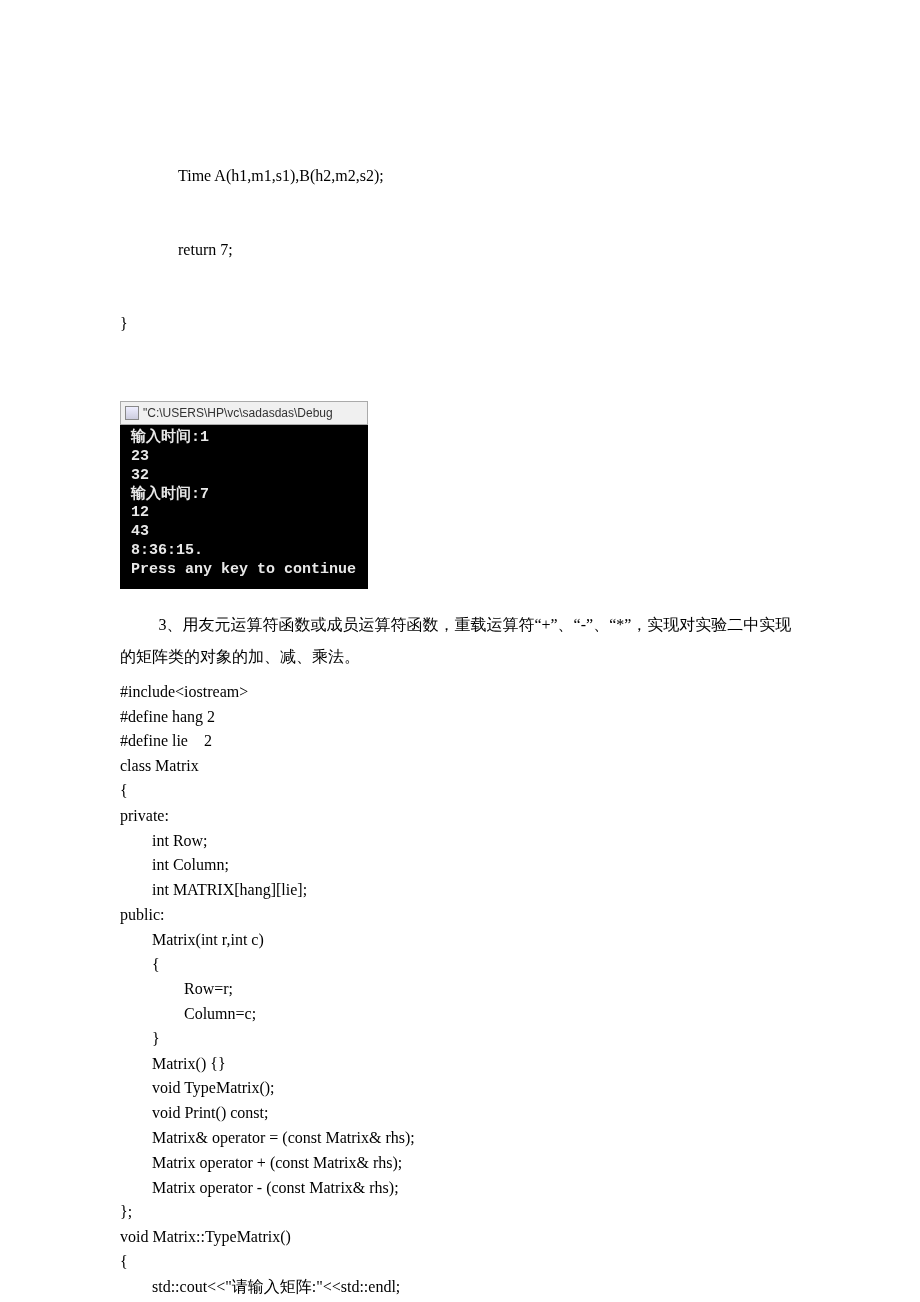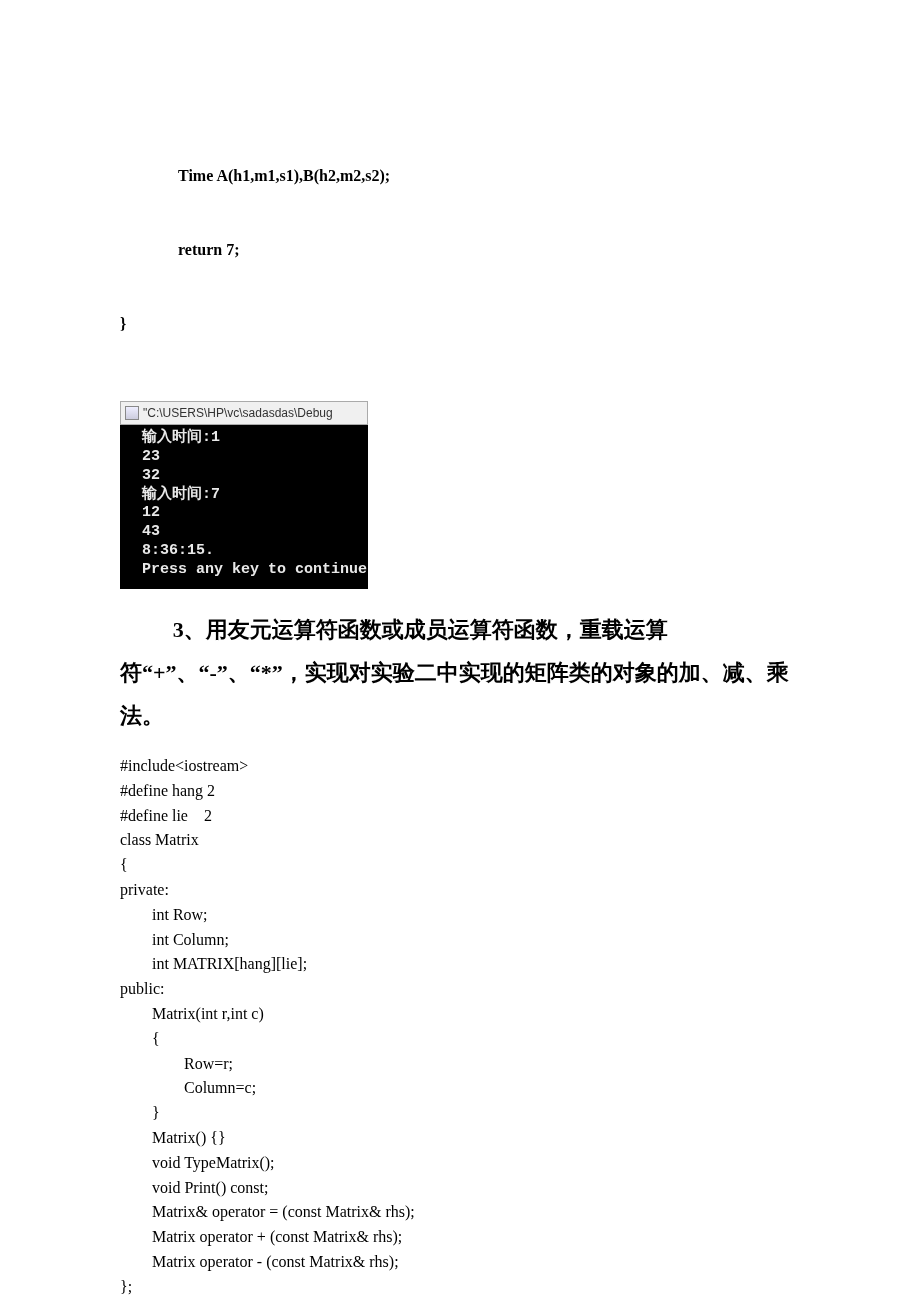--- a/index.html
+++ b/index.html
@@ -13,21 +13,20 @@
     width: 920px;
   }
   .page {
     padding: 114px 120px 40px 120px;
   }
   .code-block {
     font-family: "Times New Roman", serif;
     white-space: pre;
     margin: 0;
     font-size: 16px;
-    font-weight: bold;
   }
   .indent1 { padding-left: 58px; }
   .console-window {
     margin-top: 14px;
     width: 248px;
   }
   .title-bar {
     background: #f0f0f0;
     border: 1px solid #aaa;
     padding: 2px 4px;
@@ -44,32 +43,31 @@
     border: 1px solid #888;
     background: linear-gradient(#eef,#ccd);
     display: inline-block;
   }
   .console-body {
     background: #000000;
     color: #e8e8e8;
     font-family: "NSimSun", "SimSun", "Courier New", monospace;
     font-size: 15px;
     font-weight: bold;
-    padding: 4px 6px 10px 22px;
+    padding: 4px 6px 10px 11px;
     white-space: pre;
     line-height: 1.25;
   }
   .paragraph {
     margin-top: 20px;
-    margin-bottom: 16px;
+    margin-bottom: 8px;
     font-family: "SimSun", serif;
-    font-size: 22px;
+    font-size: 16px;
     line-height: 1.95;
     text-indent: 2.4em;
-    font-weight: bold;
   }
   .code-section {
     font-family: "Times New Roman", serif;
     white-space: pre;
     font-size: 16px;
     line-height: 1.55;
   }
 </style>
 </head>
 <body>

